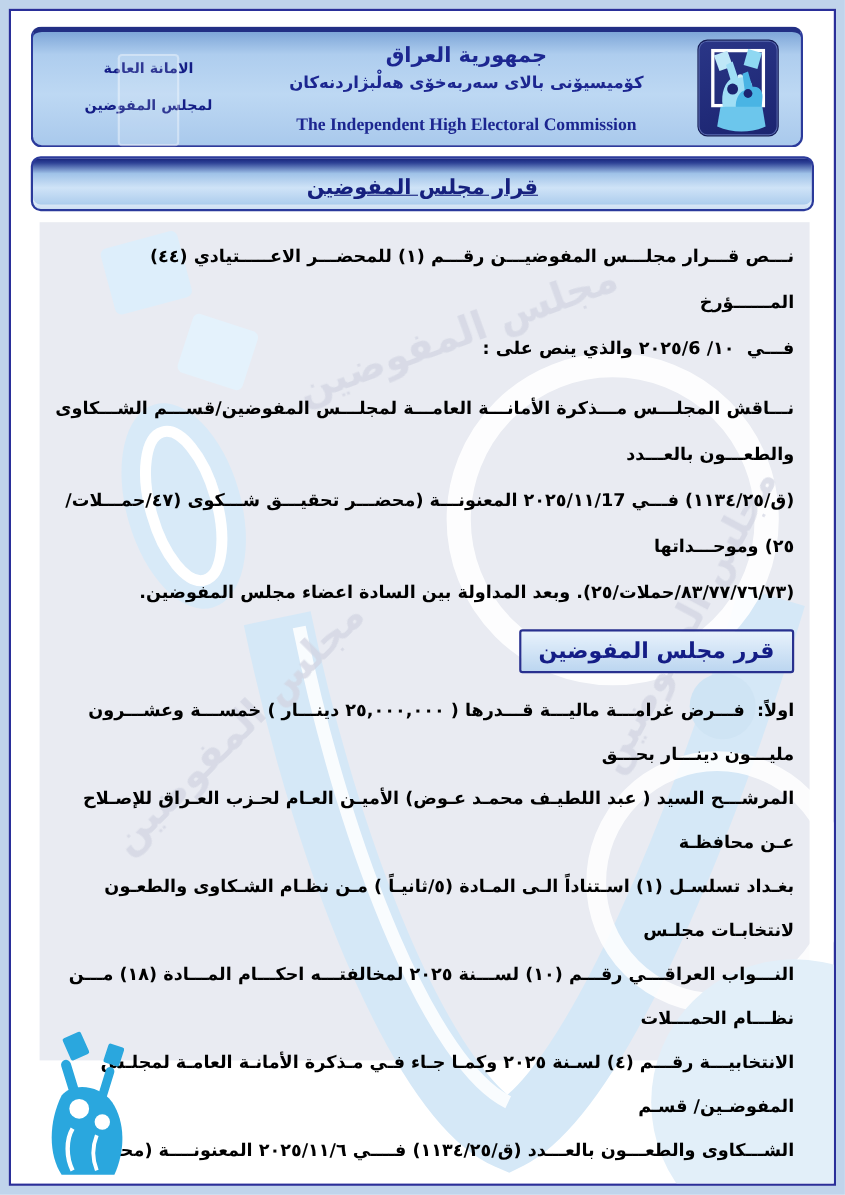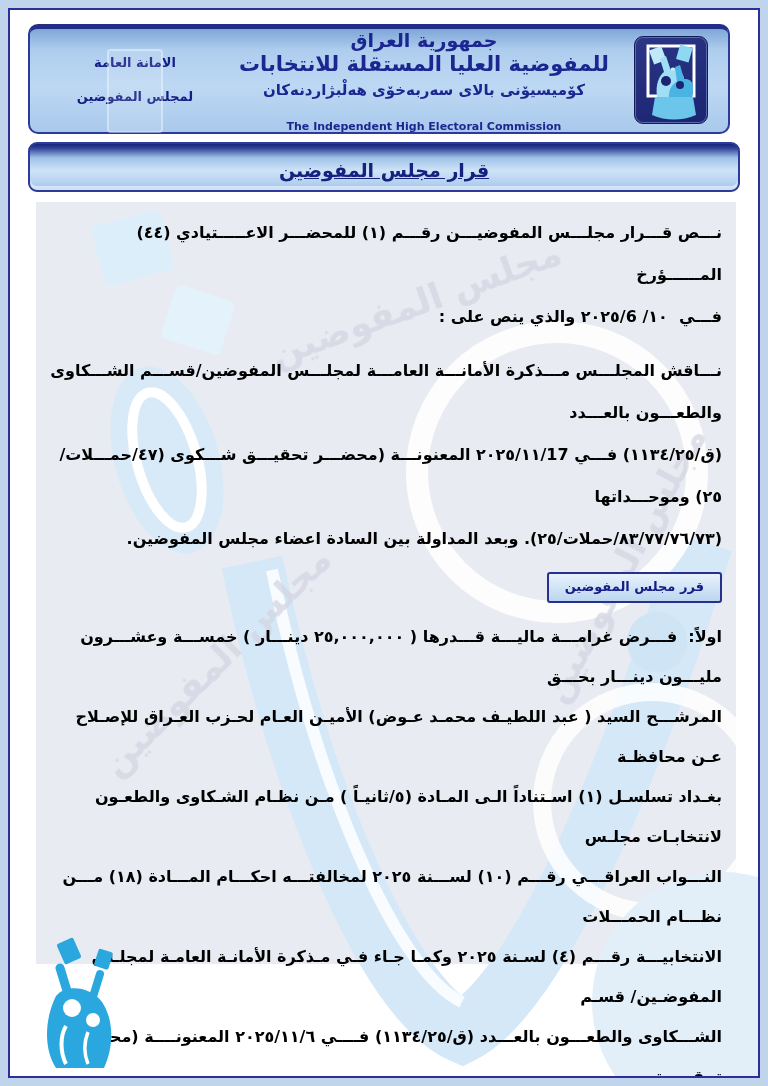--- a/index.html
+++ b/index.html
@@ -21,21 +21,21 @@
                 background:linear-gradient(180deg,#7ea6d8 0%,#aecdee 20%,#bdd8f3 55%,#a9c9ec 100%);
                 display:flex; align-items:center; justify-content:space-between;
                 padding:4px 20px 6px 26px; }
   .logo-badge { width:74px; height:88px; background:linear-gradient(160deg,#2a3687,#1b2470);
                 border:1px solid #131a55; border-radius:9px; flex:0 0 auto;
                 box-shadow:0 0 0 1px #5a6ab0 inset; }
   .header-center { flex:1; text-align:center; color:#1c2690; direction:rtl; padding-top:2px;}
   .republic      { font-size:19px; font-weight:bold; letter-spacing:1px; }
   .commission-ar { font-size:21px; font-weight:bold; margin-top:1px; }
   .commission-ku { font-size:15px; font-weight:bold; margin-top:5px; }
-  .commission-en { font-size:11px; font-weight:bold; margin-top:21px; direction:ltr; }
+  .commission-en { font-size:16px; font-weight:bold; margin-top:21px; direction:ltr;font-family:Liberation Serif, serif; }
   .header-right  { width:158px; flex:0 0 auto; text-align:center; color:#141d86;
                    font-size:13px; font-weight:bold; line-height:1.2; position:relative; }
   .header-right .l2 { margin-top:18px; }
   .header-right .ghost { position:absolute; left:50%; top:-6px; transform:translateX(-50%);
                    width:56px; height:84px; border:2px solid rgba(255,255,255,.35);
                    border-radius:4px; background:rgba(255,255,255,.12); }
 
   
   .banner { position:absolute; left:18px; right:18px; top:132px; height:50px;
             border:2px solid #2b3a9b; border-radius:9px;
@@ -46,21 +46,21 @@
 
   
   .content { position:absolute; left:36px; right:36px; top:198px; direction:rtl;
              color:#000; font-weight:bold; font-size:16px; }
   .content p { white-space:pre-wrap; line-height:42px; }
   .p1 { margin-top:4px; }
   .p2 { margin-top:12px; }
   .decided-box { margin-top:12px; }
   .decided-box span { display:inline-block; border:2px solid #28308f; border-radius:3px;
              background:linear-gradient(180deg,#e8f2fc,#bcd6f0);
-             color:#141d86; font-size:13px; font-weight:bold; padding:5px 16px 7px; }
+             color:#141d86; font-size:20px; font-weight:bold; padding:5px 16px 7px; }
   .pf { margin-top:14px; line-height:40px !important; }
 
   
   .corner-logo { position:absolute; left:20px; bottom:4px; width:100px; height:138px; }
 </style>
 </head>
 <body>
 
 <div class="frame">
 
@@ -96,21 +96,20 @@
         <circle cx="40" cy="41" r="2.1" fill="#cfeef8"></circle>
         <path d="M22,60 C20,46 25,38 29,35 L25,22 l6,-3 5,15 c9,-3 14,4 13,11 l-1,17 z" fill="#9fdef5"></path>
         <path d="M34,62 C33,52 38,46 42,45 L40,30 l5,-2 4,14 c7,-1 10,5 9,11 l-1,14 z" fill="#49b4e4"></path>
         <path d="M20,60 h38 l3,18 c-14,6 -30,6 -44,0 z" fill="#6cc6ec"></path>
         <circle cx="31" cy="44" r="5" fill="#1b2470"></circle>
         <circle cx="45" cy="48" r="4" fill="#1b2470"></circle>
       </svg>
     </div>
     <div class="header-center">
       <div class="republic">جمهورية العراق</div>
-      <div class="commission-ar">للمفوضية العليا المستقلة للانتخابات</div>
       <div class="commission-ku">كۆميسيۆنى بالاى سەربەخۆى هەلْبژاردنەكان</div>
       <div class="commission-en">The Independent High Electoral Commission</div>
     </div>
     <div class="header-right">
       <div class="ghost"></div>
       <div class="l1">الامانة العامة</div>
       <div class="l2">لمجلس المفوضين</div>
     </div>
   </div>
 

